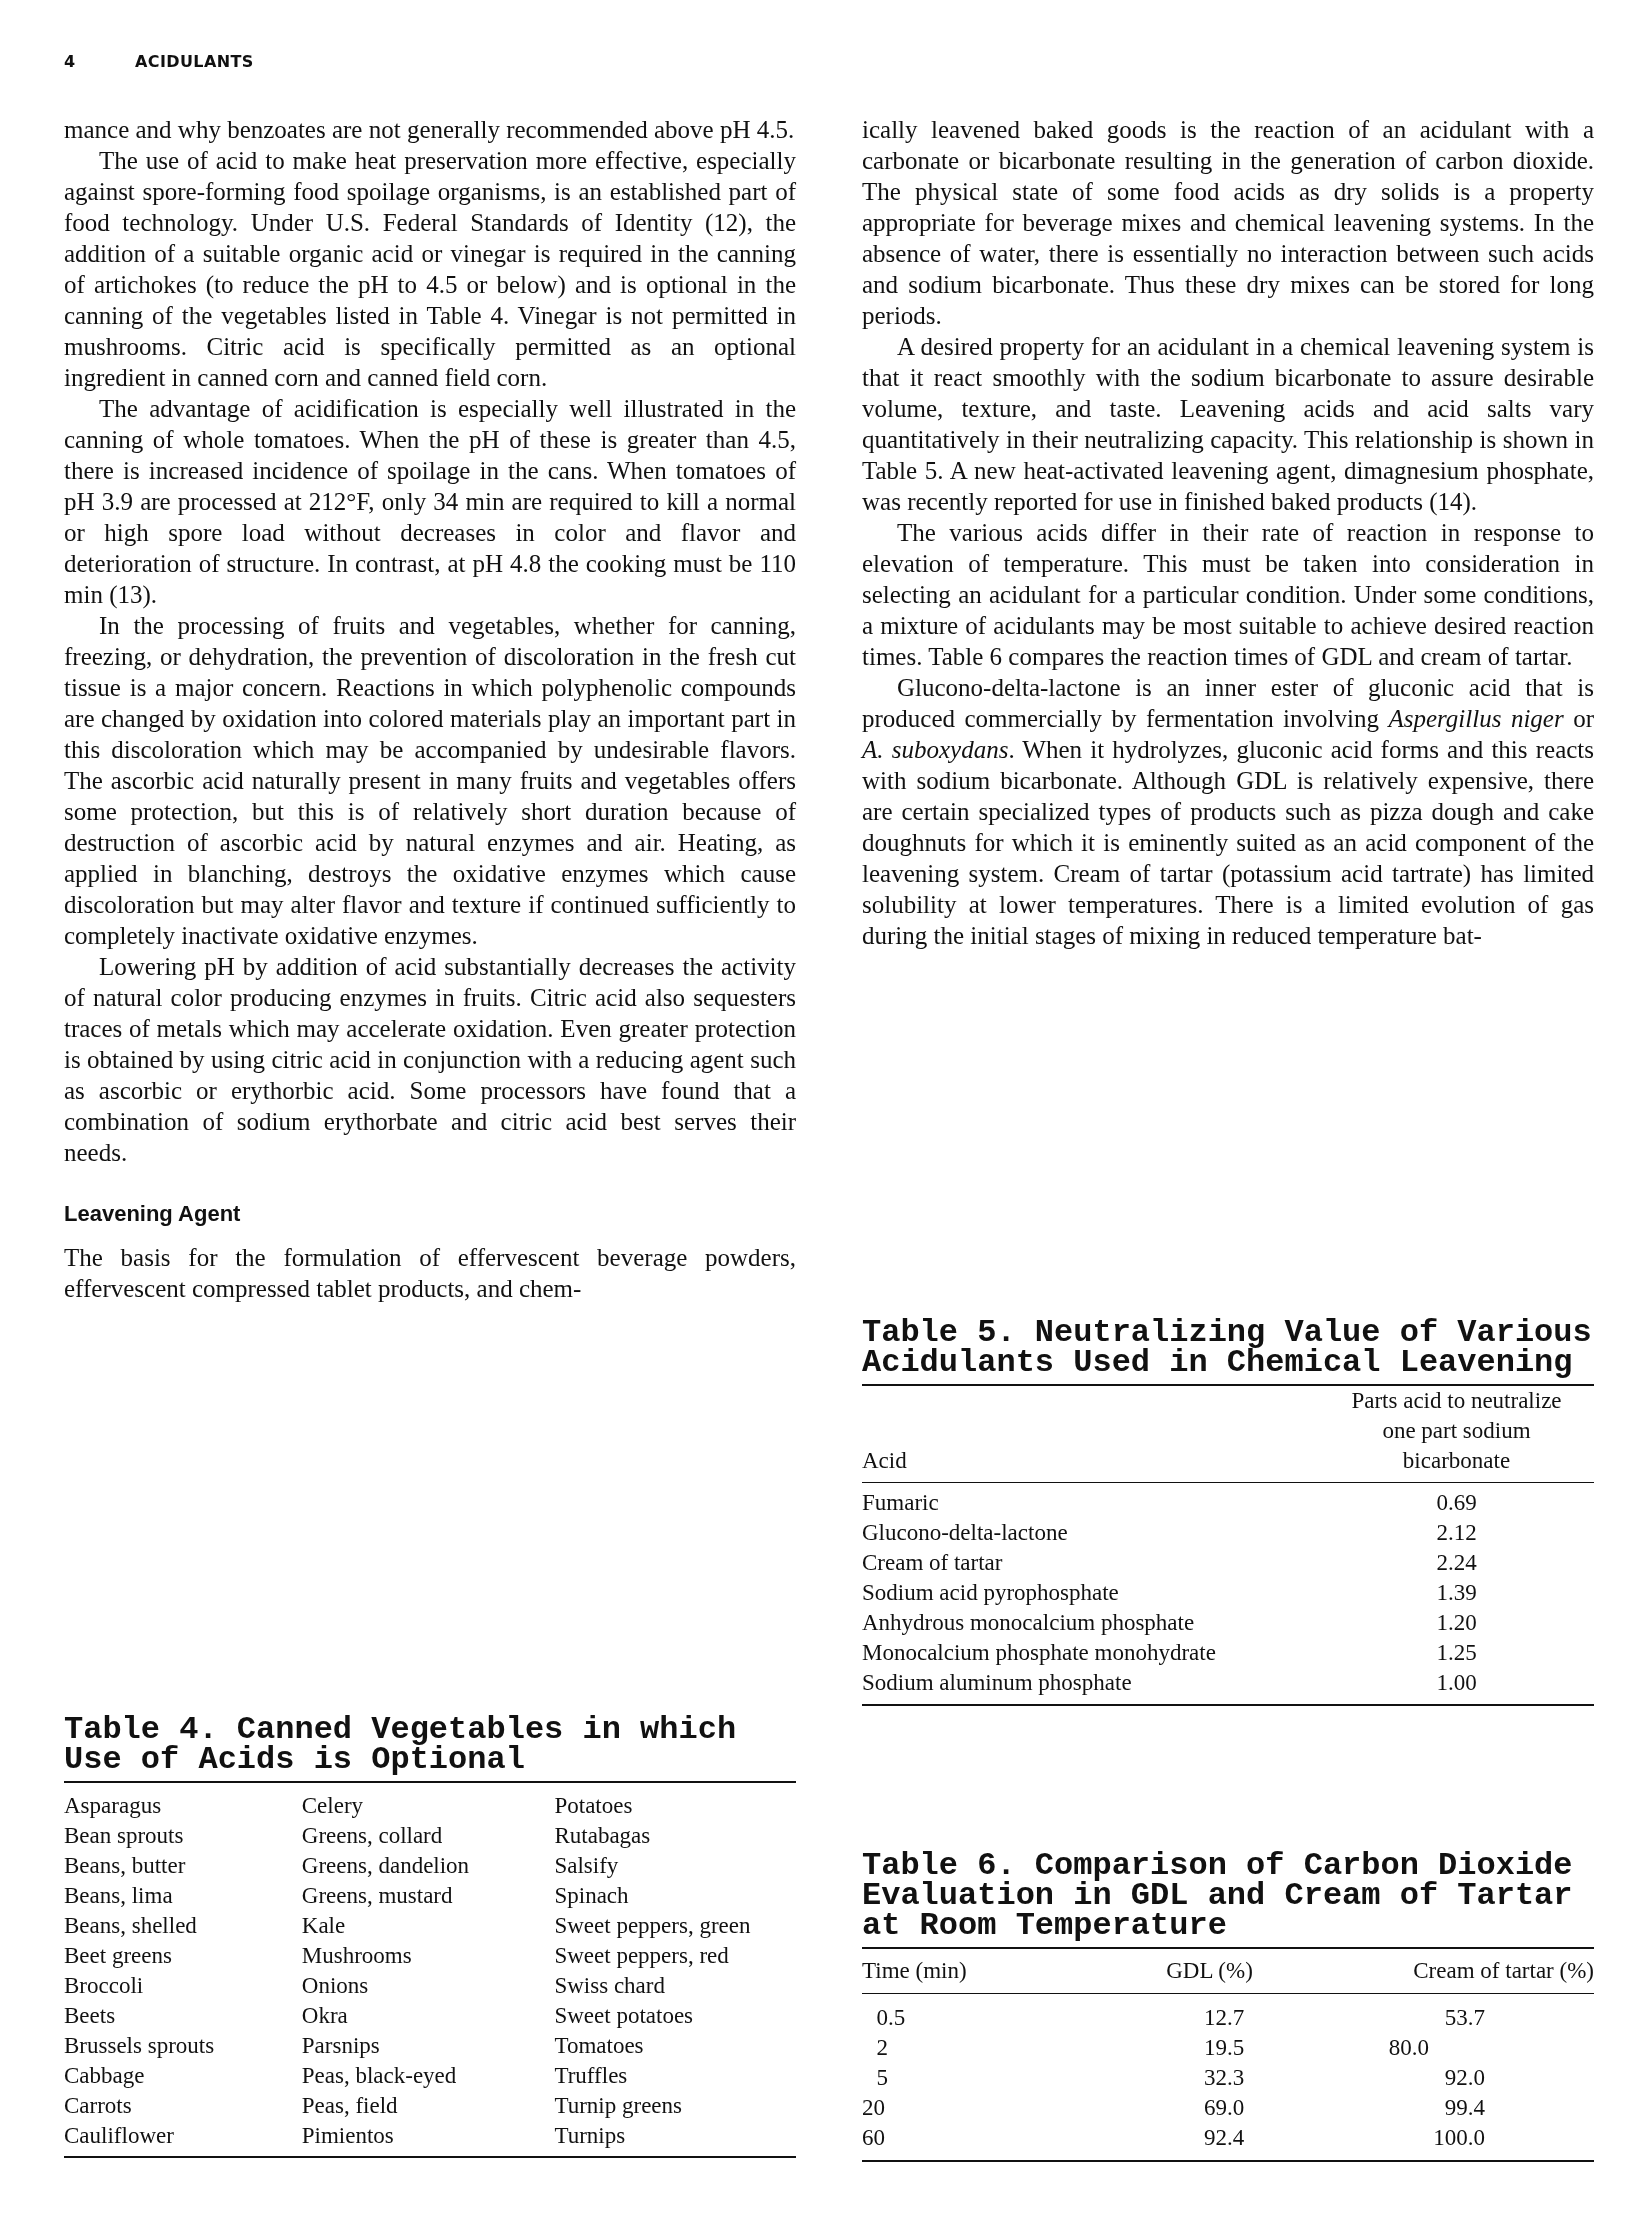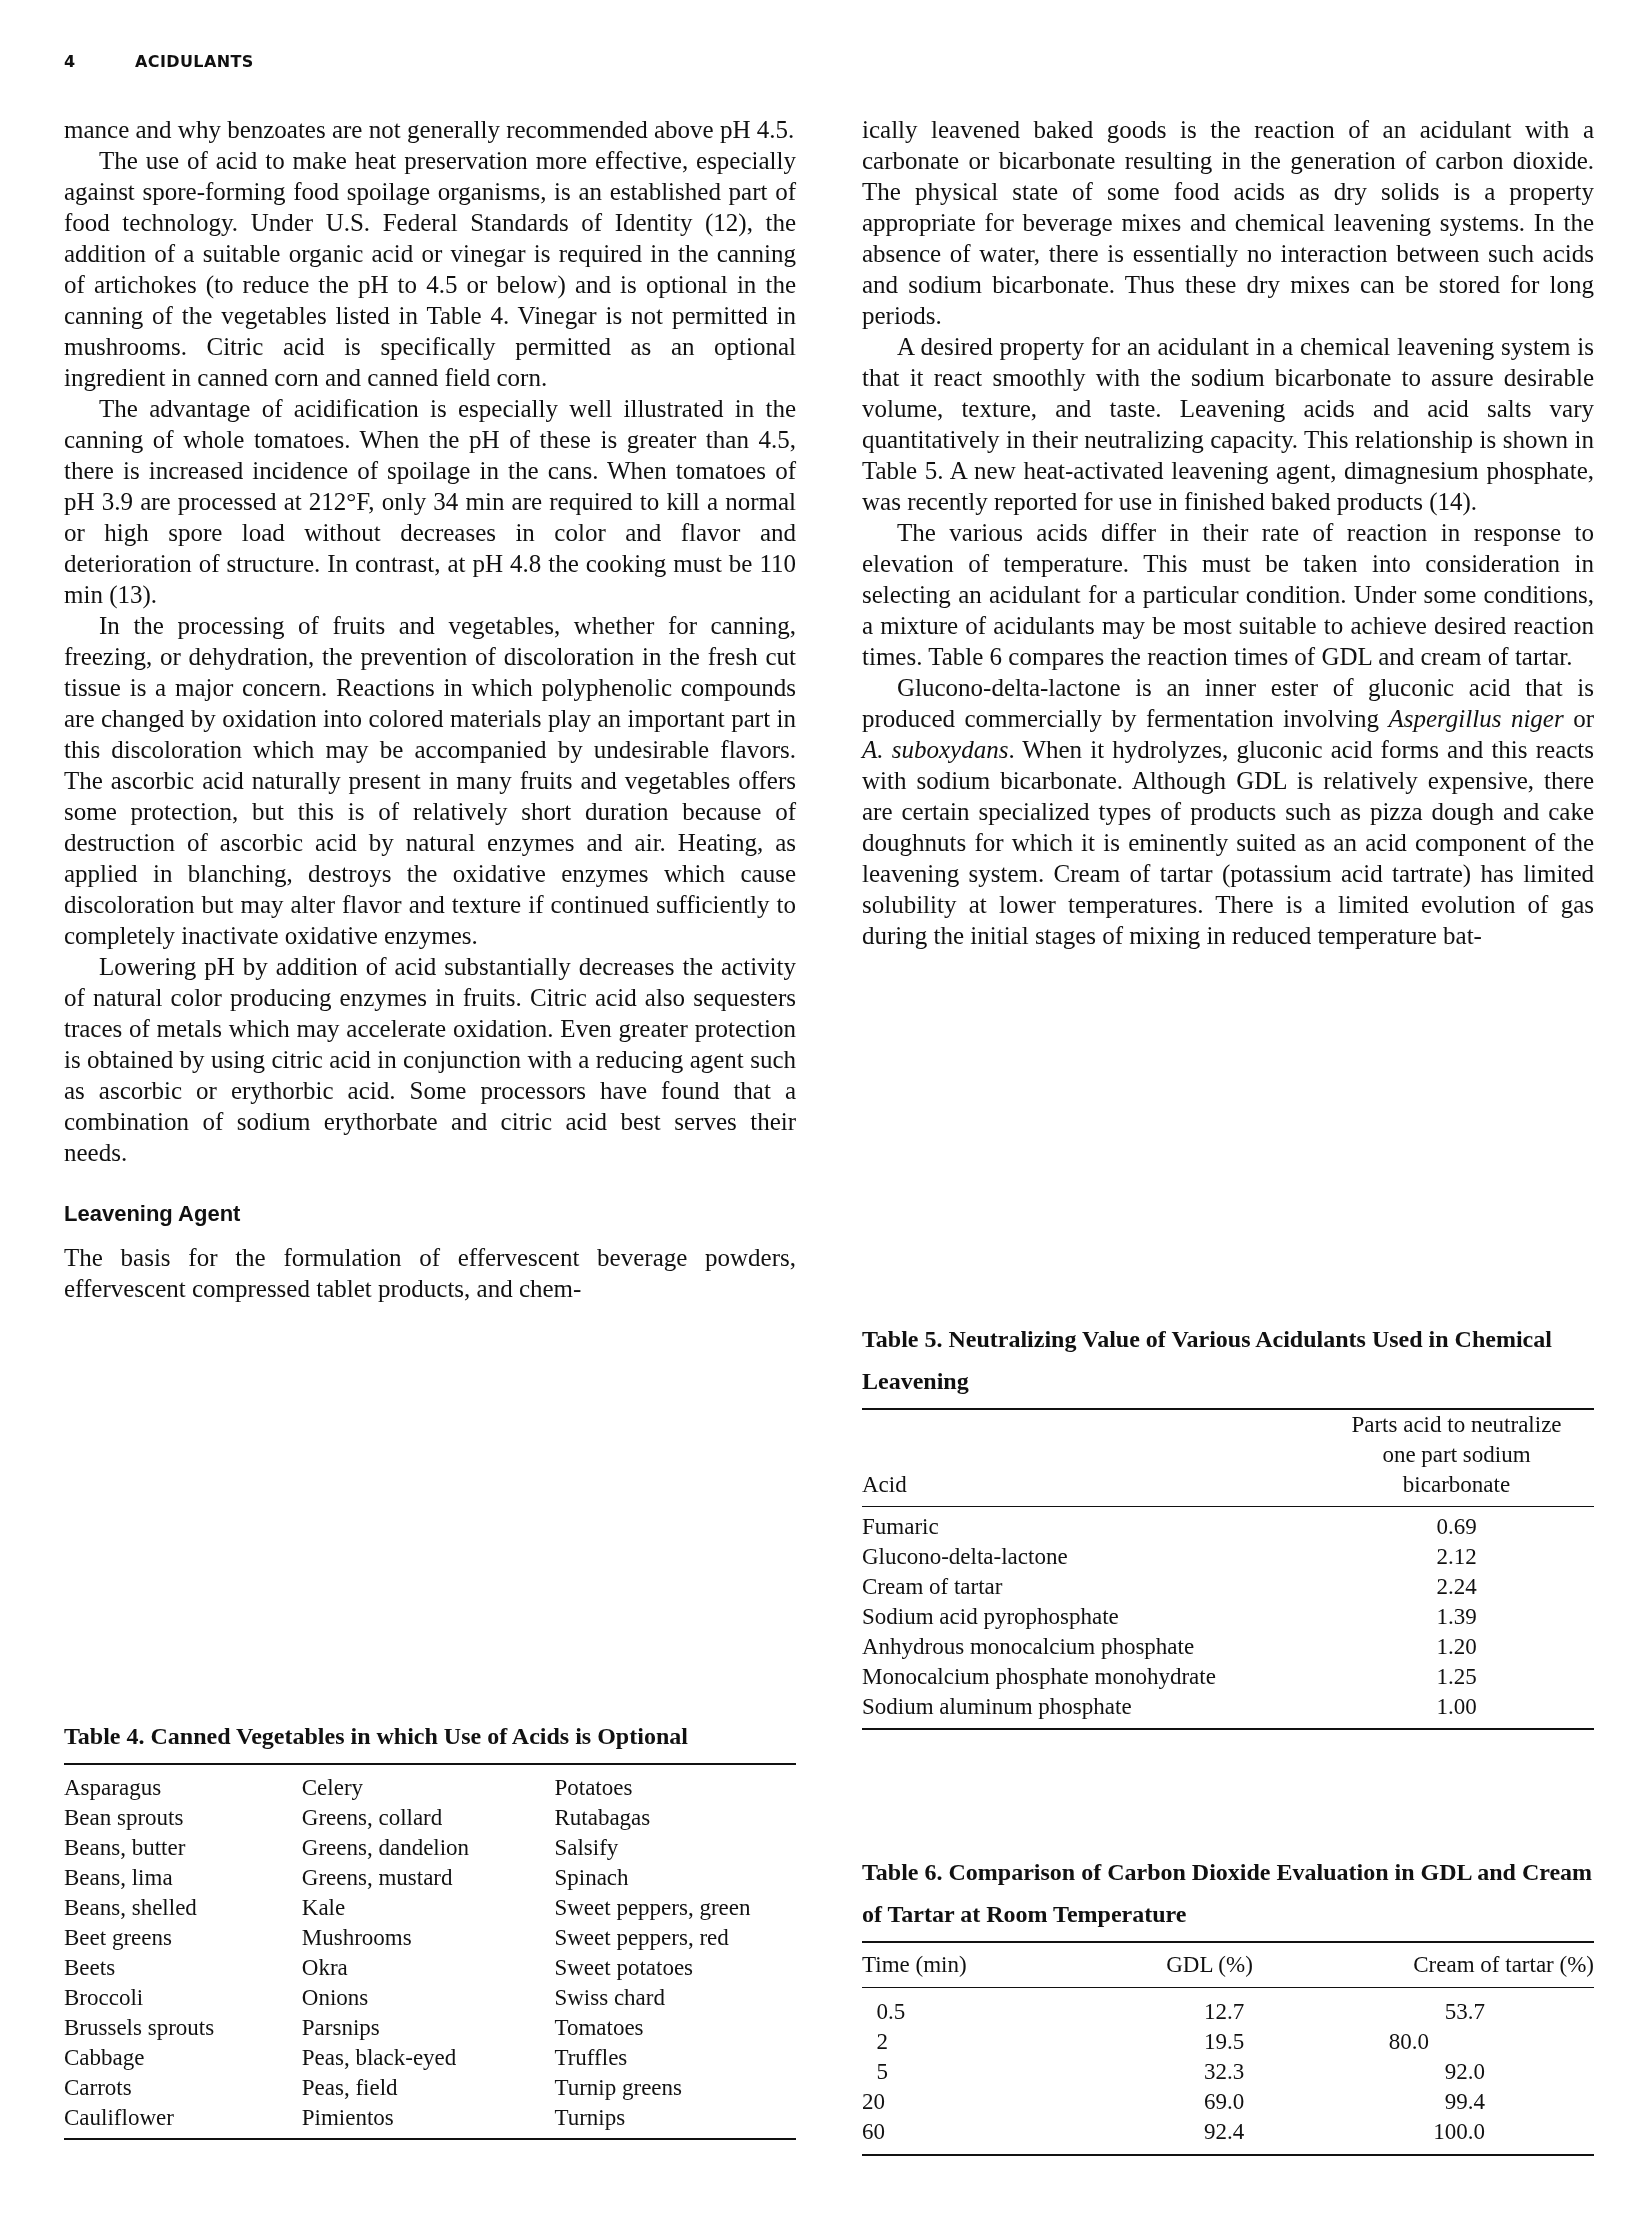--- a/index.html
+++ b/index.html
@@ -20,22 +20,22 @@
     margin: 0; font-size: 25px; line-height: 31px; text-align: justify;
     text-indent: 35px; hyphens: none;
   }
   .col p.noindent { text-indent: 0; }
   .section-heading {
     font-family: Liberation Sans, sans-serif;
     font-weight: bold; font-size: 22px; margin: 33px 0 14.5px 0;
   }
   .tbl-block { position: absolute; width: 732px; }
   .tbl-title {
-    font-family: Liberation Serif, serif; font-weight: bold;
-    font-size: 24px; line-height: 42px; margin-bottom: 5.8px;
+    font-family: Liberation Mono, monospace; font-weight: bold;
+    font-size: 32px; line-height: 30px; margin-bottom: 5.8px;
   }
   .rule-thick { border-top: 2.2px solid #111; }
   .rule-thin { border-top: 1.4px solid #111; }
   table { border-collapse: collapse; width: 100%; font-size: 23px; }
   td, th { padding: 0; line-height: 30px; font-weight: normal; vertical-align: bottom; }
   .t4 td { width: 33%; }
   .t4 td:nth-child(1) { width: 239px; }
   .t4 td:nth-child(2) { width: 254px; }
   .t5 th.val, .t5 td.val { text-align: center; width: 275px; }
   .t5 th { text-align: left; }
@@ -94,28 +94,28 @@
           <td>Beans, shelled</td>
           <td>Kale</td>
           <td>Sweet peppers, green</td>
         </tr>
         <tr>
           <td>Beet greens</td>
           <td>Mushrooms</td>
           <td>Sweet peppers, red</td>
         </tr>
         <tr>
+          <td>Broccoli</td>
+          <td>Onions</td>
+          <td>Swiss chard</td>
+        </tr>
+        <tr>
           <td>Beets</td>
           <td>Okra</td>
           <td>Sweet potatoes</td>
-        </tr>
-        <tr>
-          <td>Broccoli</td>
-          <td>Onions</td>
-          <td>Swiss chard</td>
         </tr>
         <tr>
           <td>Brussels sprouts</td>
           <td>Parsnips</td>
           <td>Tomatoes</td>
         </tr>
         <tr>
           <td>Cabbage</td>
           <td>Peas, black-eyed</td>
           <td>Truffles</td>

